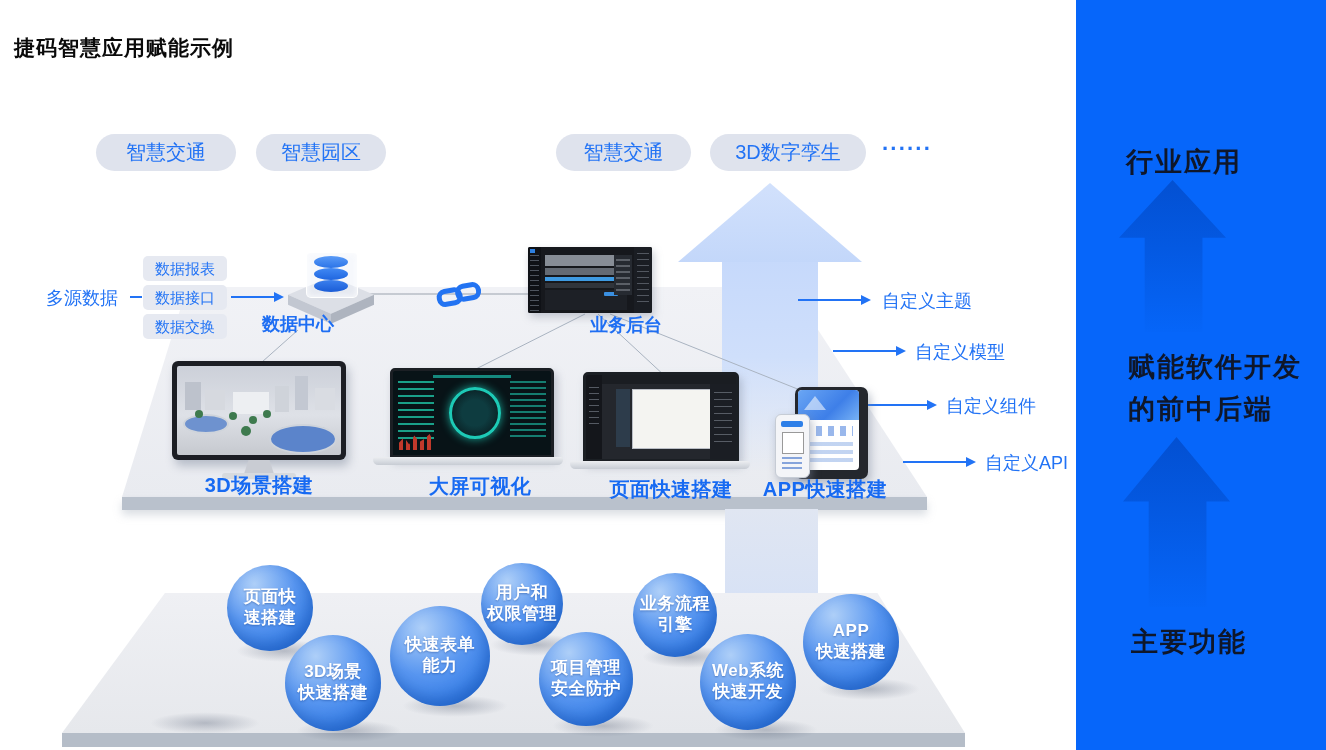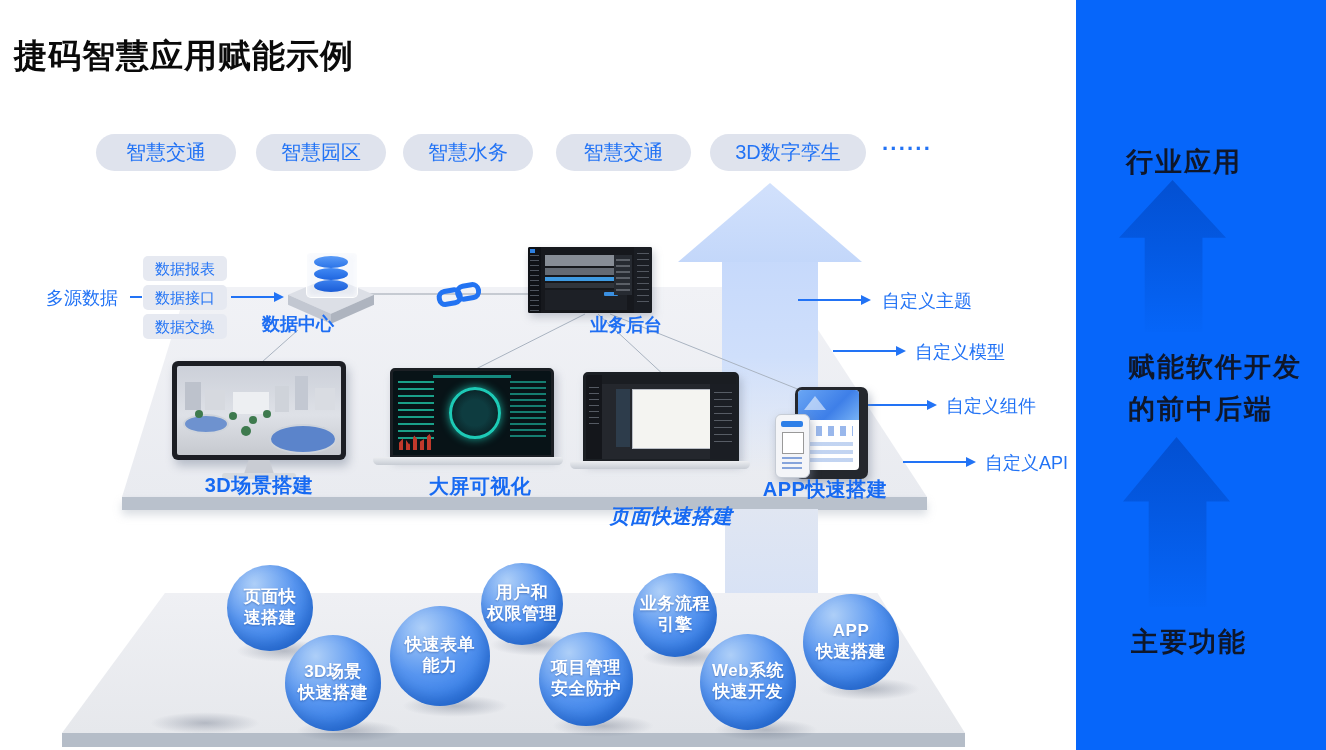--- a/index.html
+++ b/index.html
@@ -1,21 +1,21 @@
 <!DOCTYPE html>
 <html><head>
 <meta charset="utf-8">
 <style>
   html,body{margin:0;padding:0;background:#fff;}
   .stage{position:relative;width:1326px;height:750px;background:#ffffff;overflow:hidden;
          font-family:"Liberation Sans","DejaVu Sans",sans-serif;}
   .abs{position:absolute;}
 
   
-  .title{left:14px;top:34px;font-size:33px;font-weight:900;color:#0a0a0a;letter-spacing:1px;}
+  .title{left:14px;top:34px;font-size:21px;font-weight:900;color:#0a0a0a;letter-spacing:1px;}
 
   
   .pill{top:134px;height:37px;line-height:37px;border-radius:19px;background:#dfe3ed;
         color:#2273f5;font-size:20px;text-align:center;font-weight:500;}
   .dots{left:882px;top:136px;color:#2273f5;font-size:22px;font-weight:700;letter-spacing:1px;}
 
   
   .plat-top{left:122px;top:287px;width:805px;height:210px;
             background:linear-gradient(180deg,#f1f2f6 0%,#e9ebf0 100%);
             clip-path:polygon(8.1% 0%,83% 0%,100% 100%,0% 100%);}
@@ -169,21 +169,20 @@
 </style>
 </head>
 <body>
 
 <div class="stage">
 
   <div class="abs title">捷码智慧应用赋能示例</div>
 
   <div class="abs pill" style="left:256px;width:130px;">智慧园区</div>
   <div class="abs pill" style="left:96px;width:140px;">智慧交通</div>
-  <div class="abs pill" style="left:403px;width:130px;">智慧水务</div>
   <div class="abs pill" style="left:556px;width:135px;">智慧交通</div>
   <div class="abs pill" style="left:710px;width:156px;">3D数字孪生</div>
   <div class="abs dots">······</div>
 
   <div class="abs plat-top"></div>
   <div class="abs plat-front"></div>
   <div class="abs midshaft"></div>
   <div class="abs plat2-top"></div>
   <div class="abs plat2-front"></div>
 
@@ -283,21 +282,21 @@
   <div class="abs" style="left:570px;top:372px;width:180px;height:100px;">
     <div class="lap-screen pb" style="left:13px;top:0;width:150px;height:84px;">
       <div class="pb-side"></div>
       <div class="pb-top"></div>
       <div class="pb-strip"></div>
       <div class="pb-canvas"></div>
       <div class="pb-right"></div>
     </div>
     <div class="lap-base" style="left:0;top:89px;width:180px;"></div>
   </div>
-  <div class="abs dev-label" style="left:606px;top:503px;width:130px;font-style:italic;">页面快速搭建</div>
+  <div class="abs dev-label" style="left:606px;top:476px;width:130px;">页面快速搭建</div>
 
   <div class="abs tablet">
     <div class="tab-screen">
       <div class="tab-hero"></div>
         <div class="tab-icons"></div>
         <div class="tab-rows"></div>
     </div>
   </div>
   <div class="abs phone">
     <div class="ph-logo"></div>

